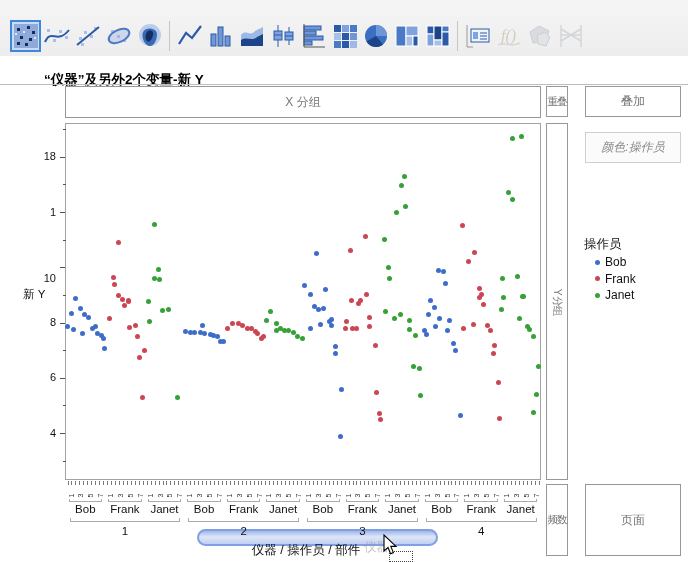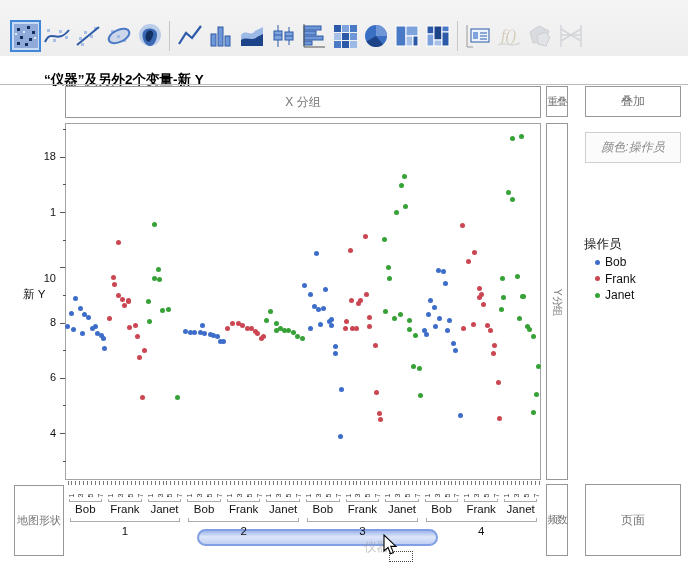--- a/index.html
+++ b/index.html
@@ -249,26 +249,24 @@
     </div>
   <div class="zone narrow" style="left:546px;top:123px;width:22px;height:357px;">
       <span class="vert">Y 分组</span>
     </div>
   <div class="zone narrow" style="left:546px;top:484px;width:22px;height:72px;">
       <span>频数</span>
     </div>
   <div class="zone" style="left:585px;top:484px;width:96px;height:72px;">
       <span>页面</span>
     </div>
-  <div class="zone" style="left:14px;top:485px;width:50px;height:71px;font-size:11px;">
-      <span>地图形状</span>
-    </div>
 
   <div class="plot" id="plot"></div>
   <div class="ylabel-text">新 Y</div>
+  <div class="xaxis-title">仪器 / 操作员 / 部件</div>
 
   <div class="legend-title">操作员</div>
 
   <div class="capsule"></div>
   <div class="ghost">仪器</div>
   <div class="dragbox"></div>
   <div class="cursor">
     <svg width="16" height="22" viewBox="0 0 16 22">
       <path d="M1,1 L1,17 L5,13.5 L7.6,19.8 L10.4,18.6 L7.8,12.4 L13,12.4 Z" fill="#fff" stroke="#000" stroke-width="1.1"></path>
     </svg>

